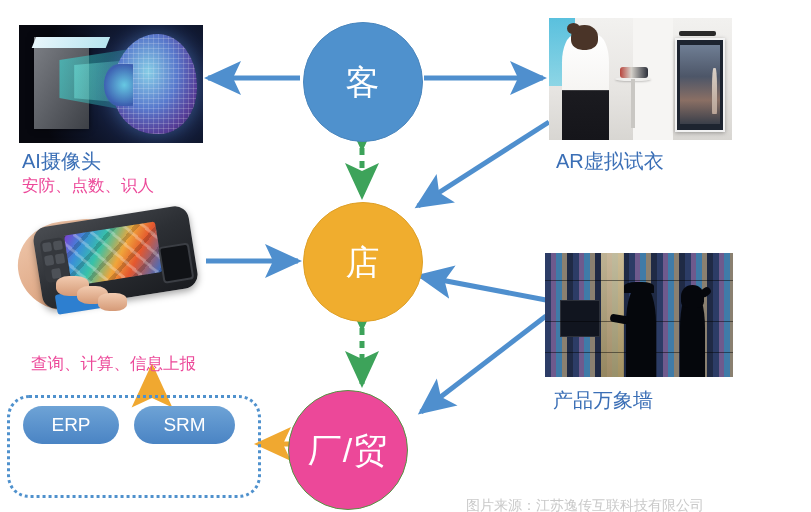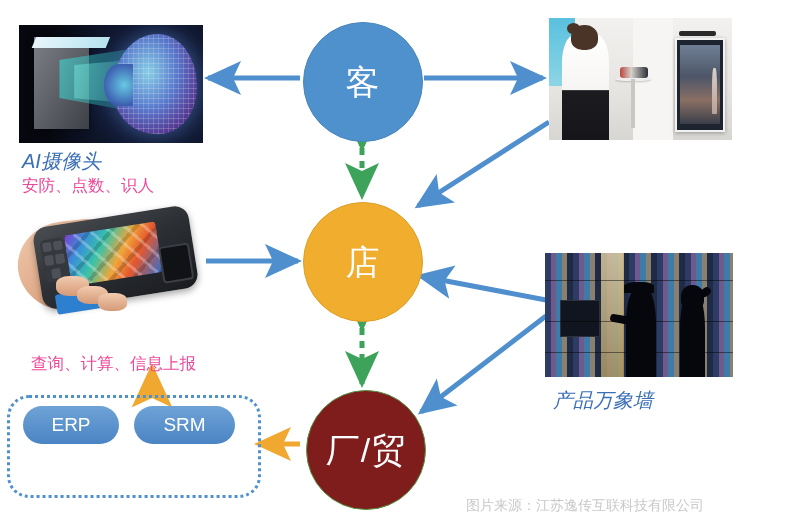--- a/index.html
+++ b/index.html
@@ -7,21 +7,21 @@
        font-family:"Liberation Sans","DejaVu Sans",sans-serif;}
   .canvas{position:absolute;inset:0;}
   svg.wires{position:absolute;left:0;top:0;width:811px;height:512px;pointer-events:none;}
 
   
   .node{position:absolute;border-radius:50%;display:flex;align-items:center;
         justify-content:center;color:#ffffff;font-size:34px;letter-spacing:1px;}
   .node span{line-height:1;}
   #node-customer{left:303px;top:22px;width:118px;height:118px;background:#4f91cd;border:1px solid #4a86bd;}
   #node-store{left:303px;top:202px;width:118px;height:118px;background:#f0ad2e;border:1px solid #dea028;}
-  #node-factory{left:306px;top:390px;width:118px;height:118px;background:#7f1d1d;border:1px solid #559442;}
+  #node-factory{left:288px;top:390px;width:118px;height:118px;background:#ec4899;border:1px solid #559442;}
 
   
   .photo{position:absolute;overflow:hidden;background:#111;}
   #photo-ai{left:19px;top:25px;width:184px;height:118px;}
   #photo-ar{left:549px;top:18px;width:183px;height:122px;}
   #photo-pda{left:14px;top:198px;width:192px;height:125px;background:#ffffff;}
   #photo-wall{left:545px;top:253px;width:188px;height:124px;}
 
   
   .ai-bg{position:absolute;inset:0;background:
@@ -110,21 +110,21 @@
       border-radius:5px;transform:rotate(10deg);}
   .pw-sil1 .cap{position:absolute;left:-6%;top:-4%;width:100%;height:12%;background:#05070c;border-radius:40% 40% 0 0;}
   .pw-sil2{position:absolute;left:72%;top:30%;width:13%;height:70%;background:#05070c;
       border-radius:44% 44% 0 0;}
   .pw-sil2 .arm{position:absolute;right:-28%;top:-2%;width:46%;height:9%;background:#05070c;
       border-radius:5px;transform:rotate(-38deg);}
   .pw-sil2 .hair{position:absolute;left:4%;top:-6%;width:92%;height:26%;background:#05070c;border-radius:50% 50% 30% 30%;}
   .pw-line{position:absolute;left:0;width:100%;height:1px;background:rgba(0,0,0,.45);}
 
   
-  .cap-title{position:absolute;color:#3b6fb6;font-size:20px;white-space:nowrap;font-style:italic;}
+  .cap-title{position:absolute;color:#3b6fb6;font-size:20px;white-space:nowrap;}
   .cap-body{position:absolute;color:#ec4899;font-size:16.5px;white-space:nowrap;line-height:1.35;}
 
   #cap-ai-title{left:22px;top:148px;}
   #cap-ai-body{left:22px;top:174px;}
   #cap-ar-title{left:556px;top:148px;}
   #cap-ar-body{left:556px;top:174px;}
   #cap-pda-title{left:37px;top:327px;}
   #cap-pda-body{left:31px;top:352px;}
   #cap-wall-title{left:553px;top:387px;}
   #cap-wall-body{left:553px;top:413px;white-space:normal;width:215px;}
@@ -255,20 +255,21 @@
   <div class="node" id="node-store">
     <span>店</span>
   </div>
   <div class="node" id="node-factory">
     <span>厂/贸</span>
   </div>
 
   <div class="cap-title" id="cap-ai-title">AI摄像头</div>
   <div class="cap-body" id="cap-ai-body">安防、点数、识人</div>
 
+  <div class="cap-title" id="cap-ar-title">AR虚拟试衣</div>
 
   <div class="cap-body" id="cap-pda-body">查询、计算、信息上报</div>
 
   <div class="cap-title" id="cap-wall-title">产品万象墙</div>
 
   <div id="sys-box"></div>
   <div class="sys-tile tile-blue" id="tile-erp">ERP</div>
   <div class="sys-tile tile-blue" id="tile-srm">SRM</div>
 
   <div id="watermark">图片来源：江苏逸传互联科技有限公司</div>

